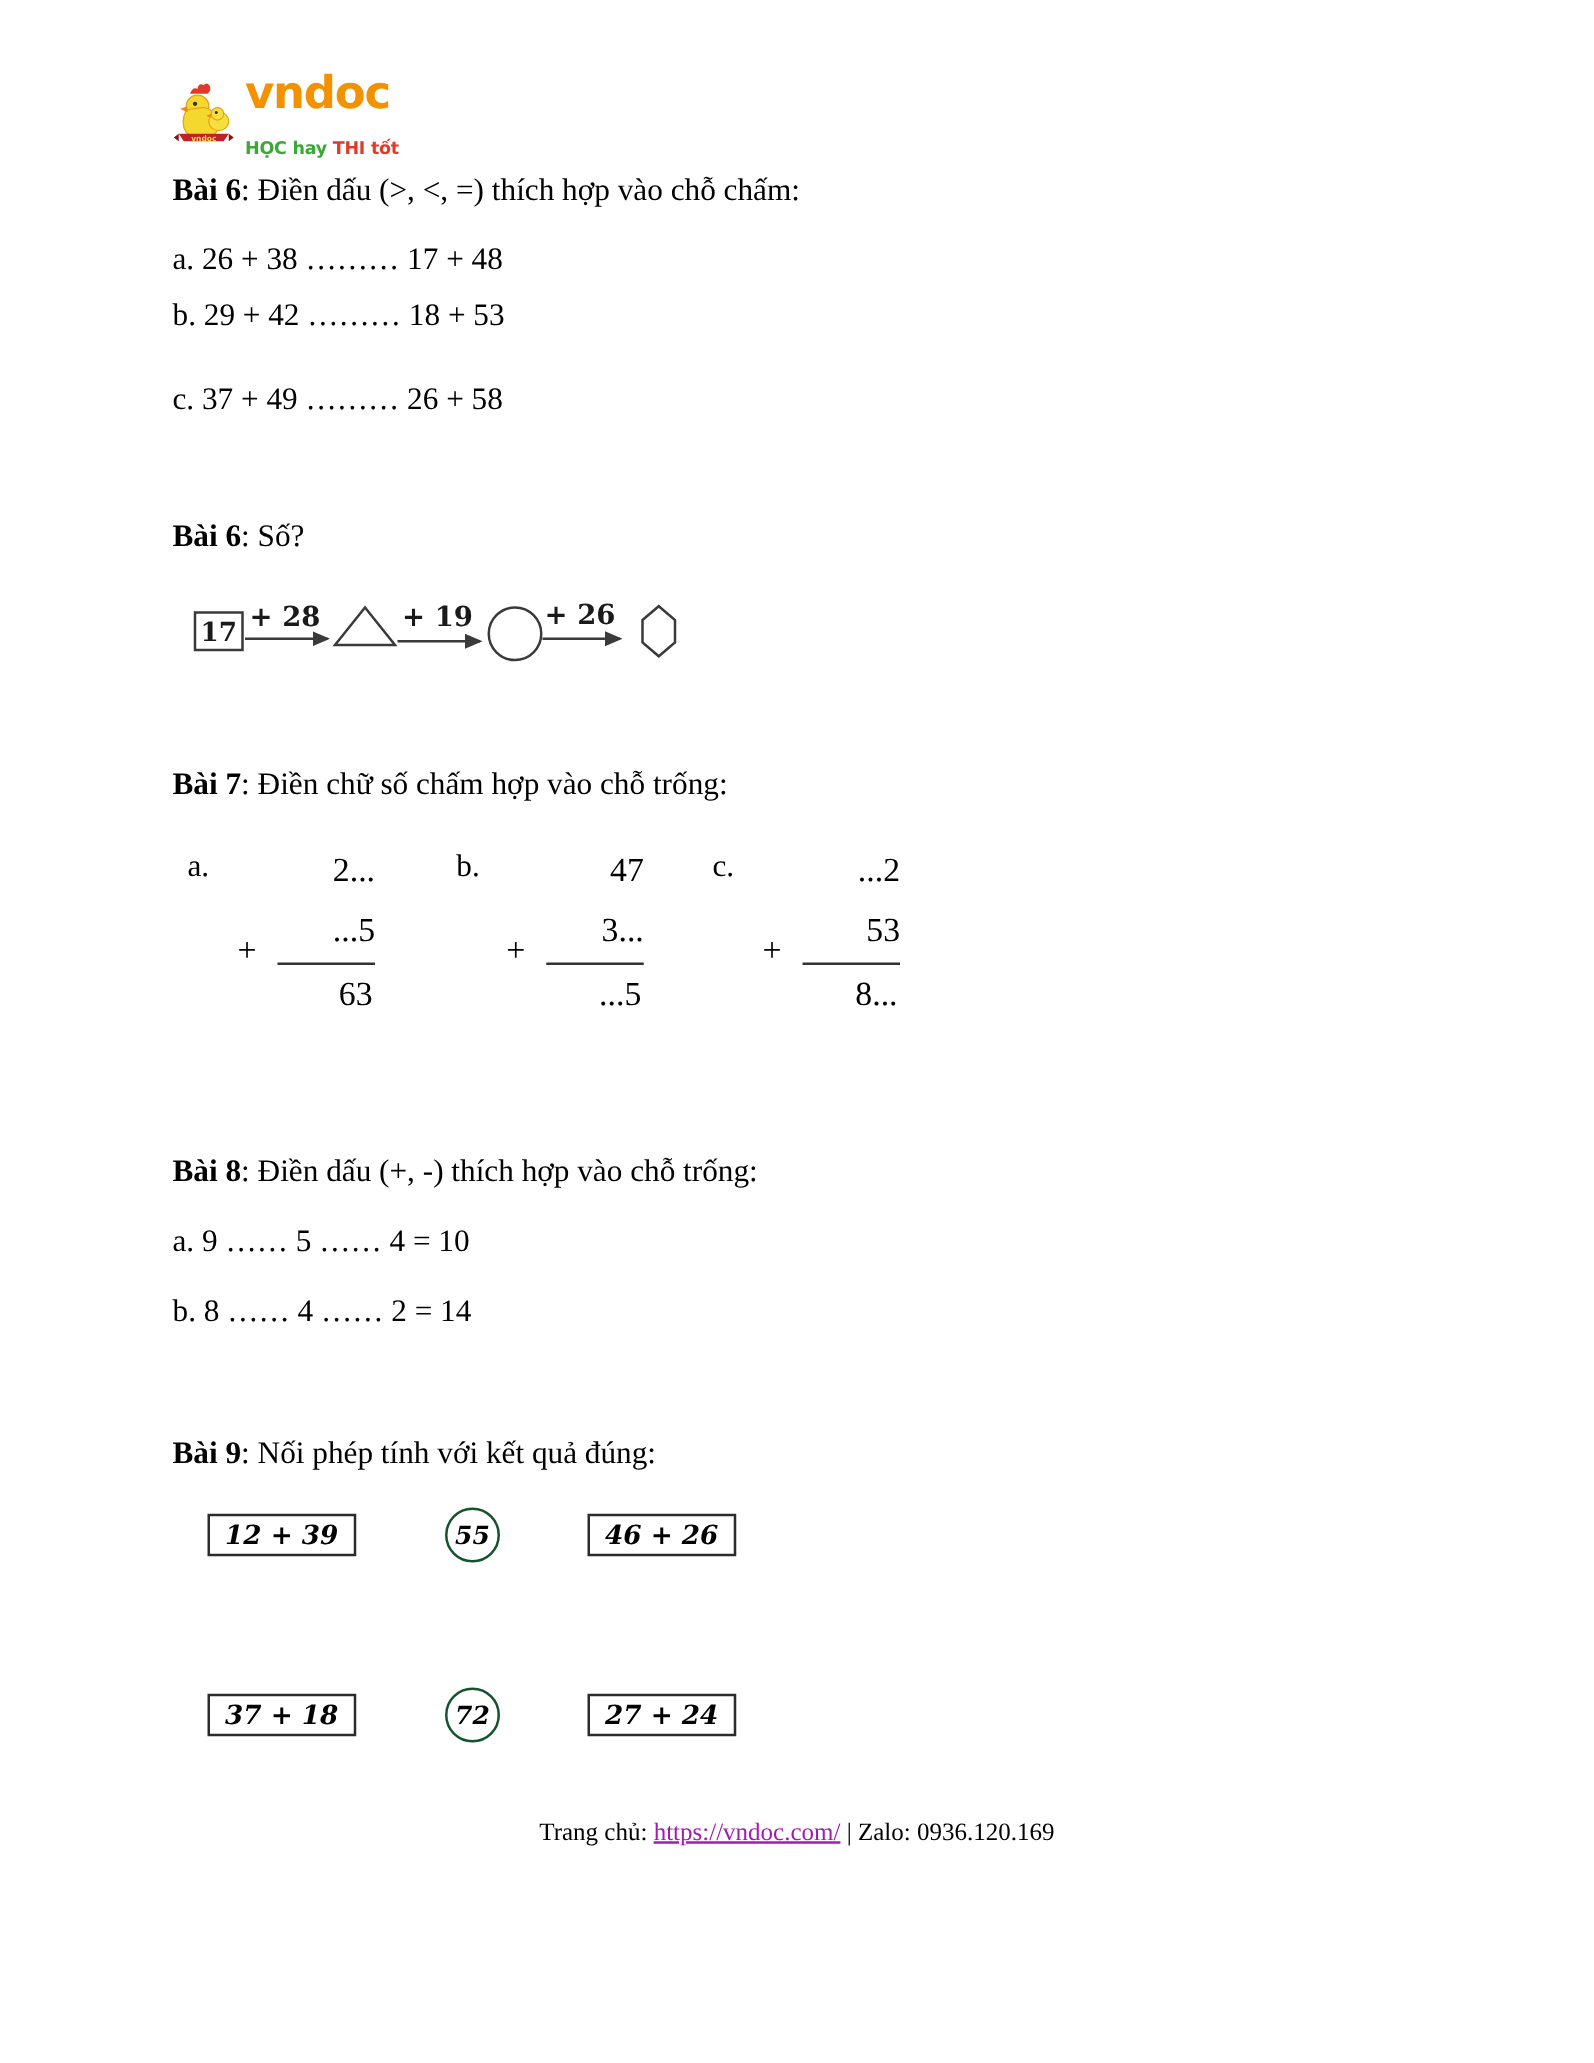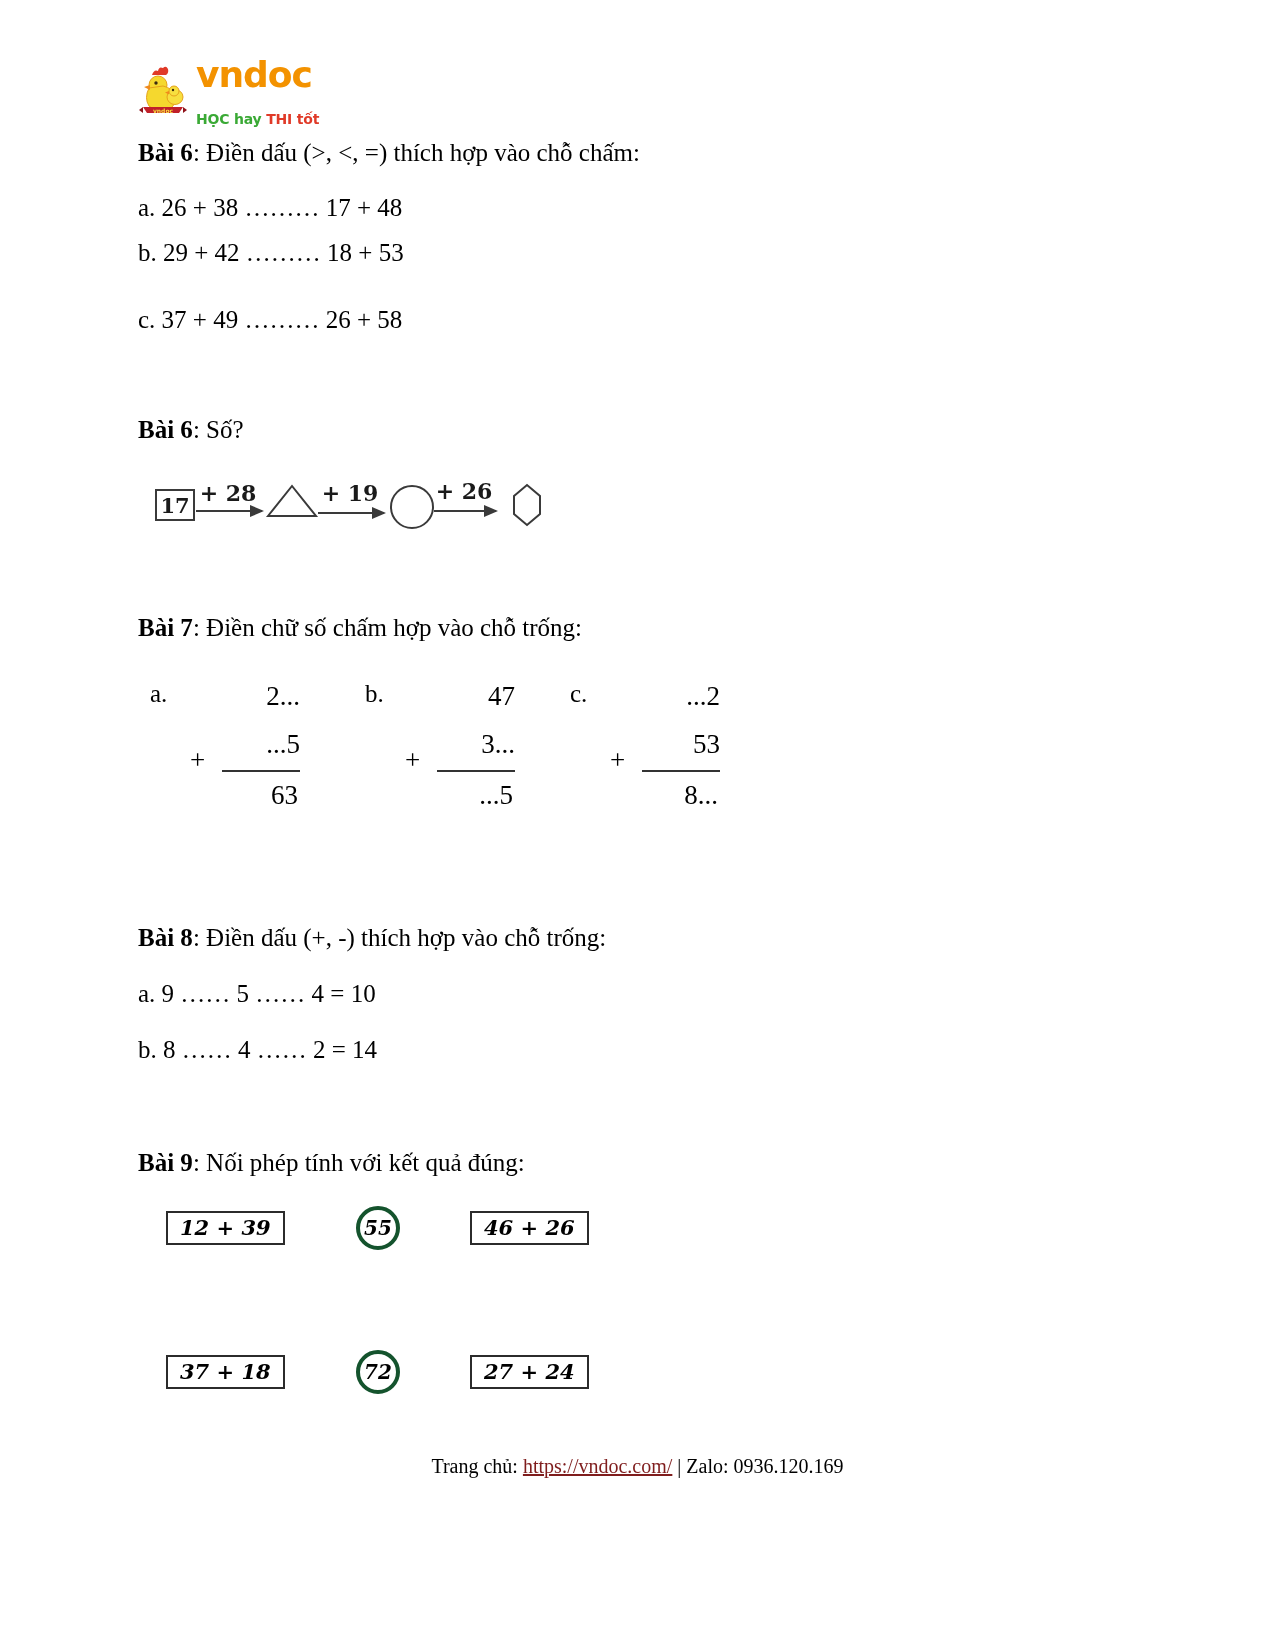--- a/index.html
+++ b/index.html
@@ -175,21 +175,21 @@
     font-weight: bold;
     line-height: 1;
     white-space: nowrap;
   }
   .b9-left { position: absolute; left: 6px; }
   .b9-mid {
     position: absolute;
     left: 196px;
     width: 44px;
     height: 44px;
-    border: 4px solid #14532d;
+    border: 2px solid #14532d;
     border-radius: 50%;
     display: flex;
     align-items: center;
     justify-content: center;
     font-family: "DejaVu Serif", serif;
     font-size: 20px;
     font-weight: bold;
   }
   .b9-right { position: absolute; left: 310px; }
 
@@ -197,21 +197,21 @@
   .footer {
     position: absolute;
     left: 0;
     top: 1455px;
     width: 1275px;
     text-align: center;
     font-size: 20px;
     white-space: nowrap;
   }
   .footer a {
-    color: #7f1d1d;
+    color: #a21caf;
     text-decoration: underline;
   }
 </style>
 </head>
 <body>
 
 <div class="page">
 
   <div class="logo-wrap">
     <div class="logo-mascot">

